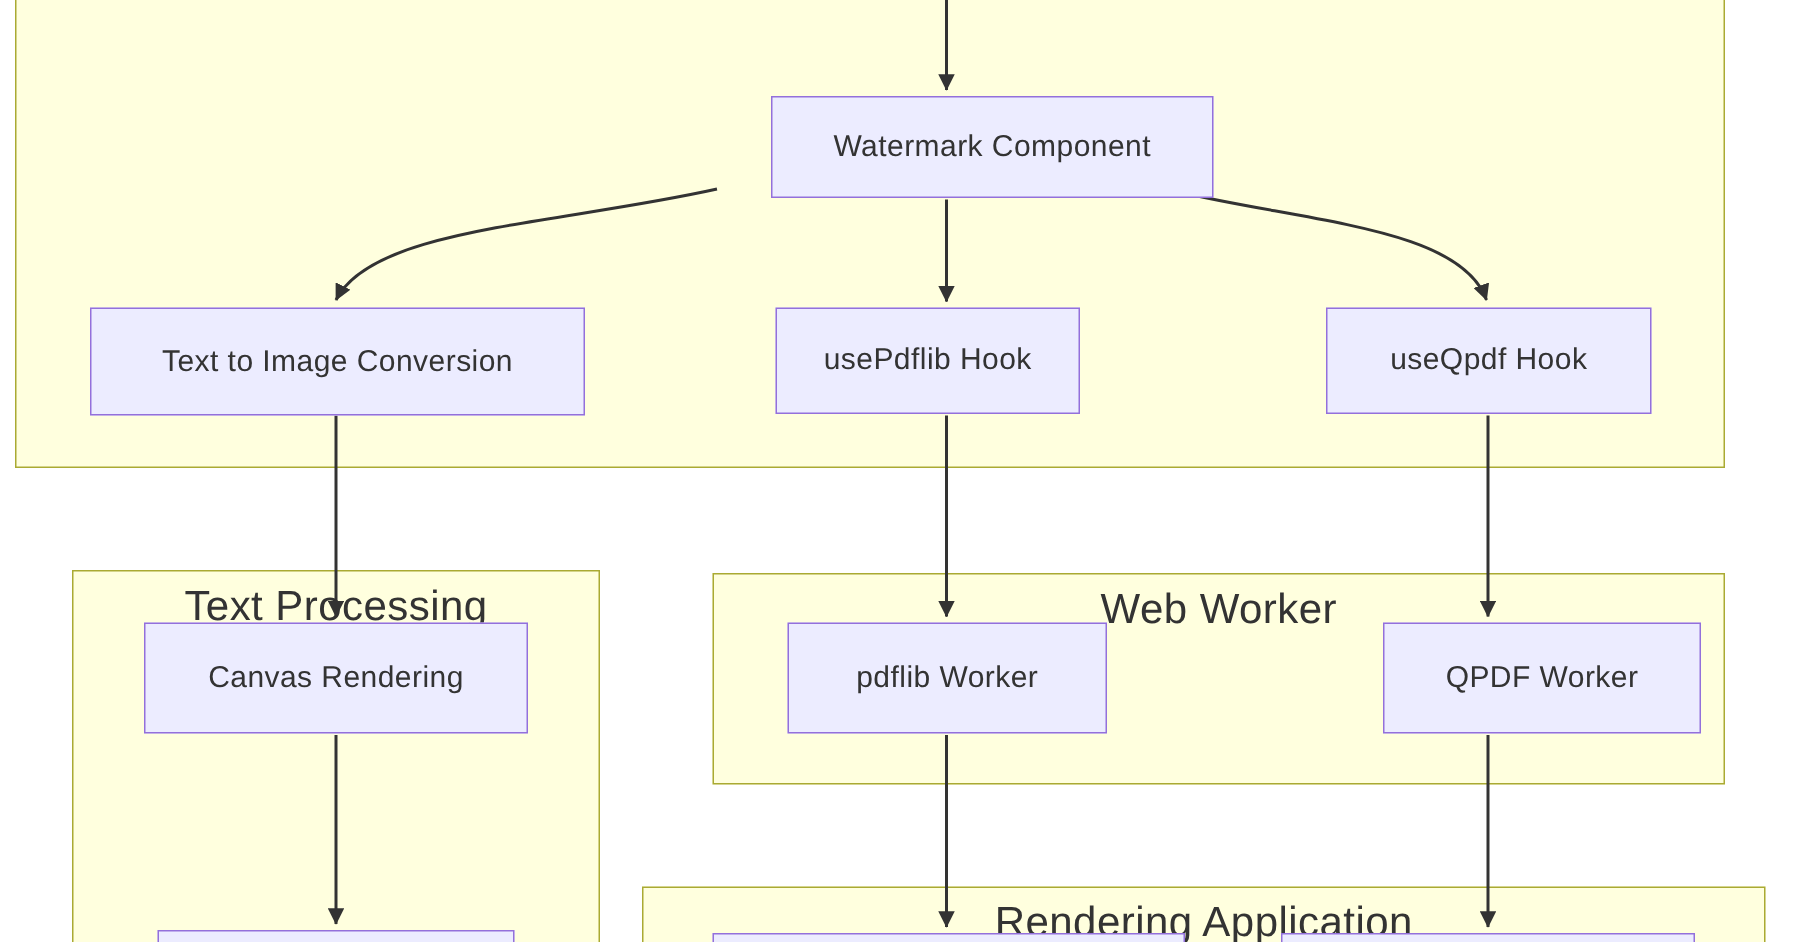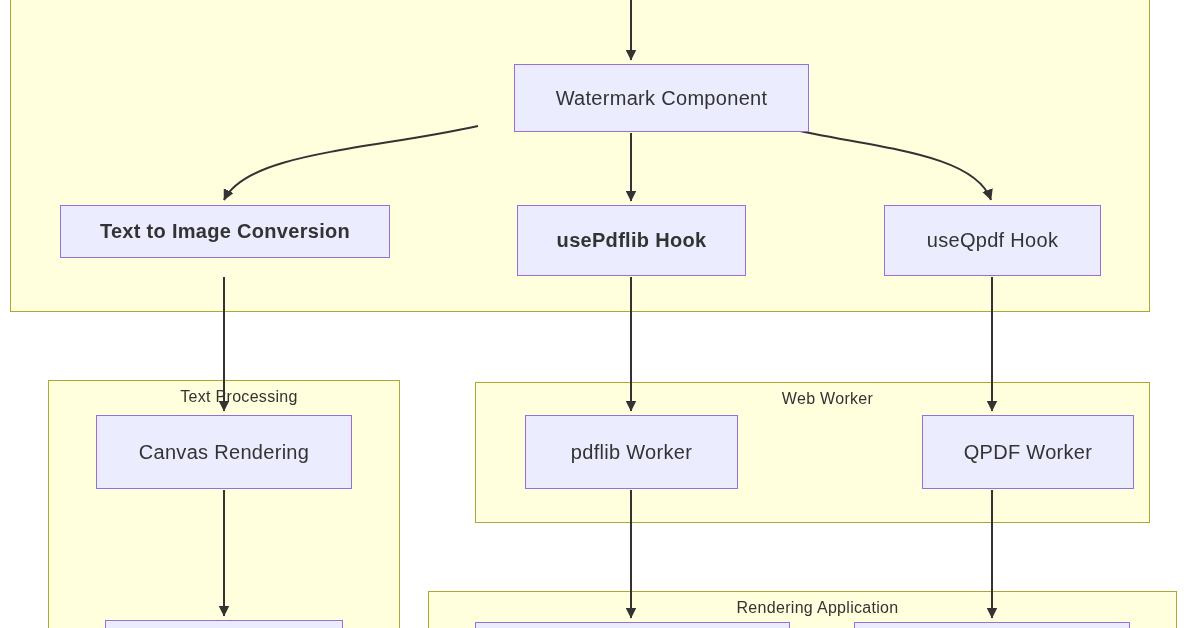--- a/index.html
+++ b/index.html
@@ -19,24 +19,24 @@
   .subgraph {
     position: absolute;
     background: var(--subgraph-fill, #FFFFDE);
     border: 1.5px solid var(--subgraph-border, #AAAA33);
     box-sizing: border-box;
     z-index: 0;
   }
   .sg-label {
     position: absolute;
     top: 7px;
-    left: 15px;
+    left: 0;
     width: 100%;
     text-align: center;
-    font-size: 16px;
+    font-size: 28px;
     letter-spacing: 0.3px;
     color: var(--text, #333333);
   }
   .sg-top            { left: 10px;  top: -40px; width: 1140px; height: 352px; }
   .sg-textproc       { left: 48px;  top: 380px; width: 352px;  height: 300px; }
   .sg-webworkers     { left: 475px; top: 382px; width: 675px;  height: 141px; }
   .sg-watermarkapp   { left: 428px; top: 591px; width: 749px;  height: 100px; }
 
   .edges {
     position: absolute;
@@ -60,22 +60,22 @@
     z-index: 2;
     display: flex;
     align-items: center;
     justify-content: center;
     font-size: 20px;
     letter-spacing: 0.3px;
     color: var(--text, #333333);
     text-align: center;
   }
   .n-watermark-component { left: 478px; top: 64px;  width: 295px; height: 68px; margin-left: 36px; }
-  .n-text-to-image       { left: 60px;  top: 205px; width: 330px; height: 53px; font-weight: bold; }
-  .n-usepdflib-hook      { left: 517px; top: 205px; width: 229px; height: 71px; font-weight: bold; }
+  .n-text-to-image       { left: 60px;  top: 205px; width: 330px; height: 72px; }
+  .n-usepdflib-hook      { left: 517px; top: 205px; width: 203px; height: 71px; }
   .n-useqpdf-hook        { left: 884px; top: 205px; width: 217px; height: 71px; align-items: center; }
   .n-canvas-rendering    { left: 96px;  top: 415px; width: 256px; height: 74px; }
   .n-pdflib-worker       { left: 525px; top: 415px; width: 213px; height: 74px; }
   .n-qpdf-worker         { left: 886px; top: 415px; width: 212px; height: 74px; margin-left: 36px; }
   .n-partial-left        { left: 105px; top: 620px; width: 238px; height: 30px; }
   .n-partial-center      { left: 475px; top: 622px; width: 315px; height: 30px; }
   .n-partial-right       { left: 854px; top: 622px; width: 276px; height: 30px; }
 </style>
 </head>
 <body>

